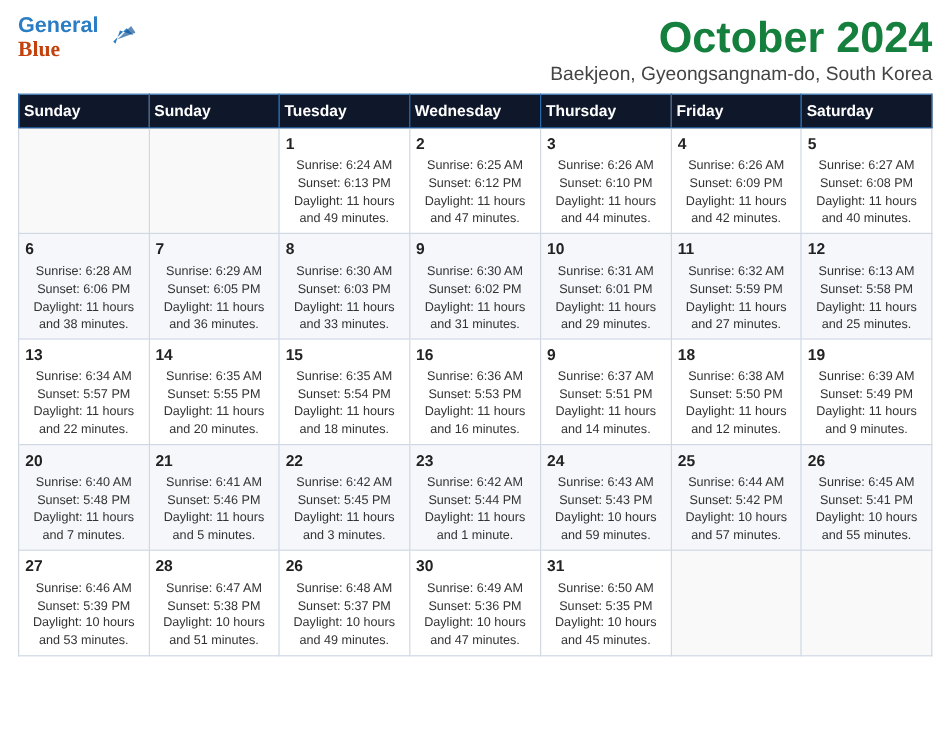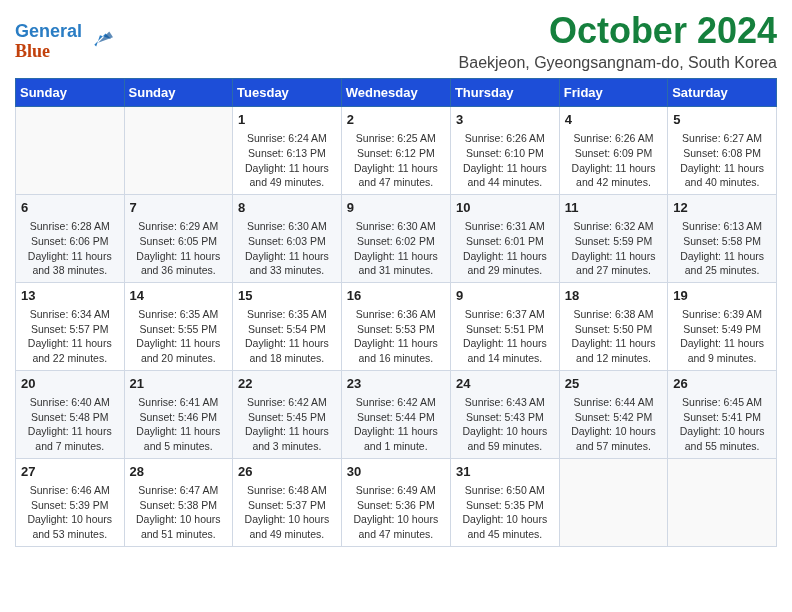--- a/index.html
+++ b/index.html
@@ -12,21 +12,21 @@
     }
     .header-area {
       display: flex;
       align-items: flex-start;
       justify-content: space-between;
       margin-bottom: 4px;
     }
     .logo {
       display: flex;
       align-items: center;
-      margin-top: 12px;
+      margin-top: 2px;
     }
     .logo-text {
       font-size: 18px;
       font-weight: bold;
       color: #1a3a5c;
       line-height: 1.1;
     }
     .logo-text span {
       color: #2a7dc4;
     }
@@ -49,21 +49,21 @@
       color: #444;
       margin-top: 2px;
       padding-left: 13px;
     }
     .calendar {
       width: 100%;
       border-collapse: collapse;
       margin-top: 6px;
     }
     .calendar thead tr th {
-      background: #1d4ed8;
+      background: #0f172a;
       color: #fff;
       font-size: 13px;
       font-weight: bold;
       padding: 6px 4px;
       text-align: left;
       border: 1px solid #2a6aaa;
     }
     .calendar tbody tr td {
       vertical-align: top;
       border: 1px solid #d0d8e4;

